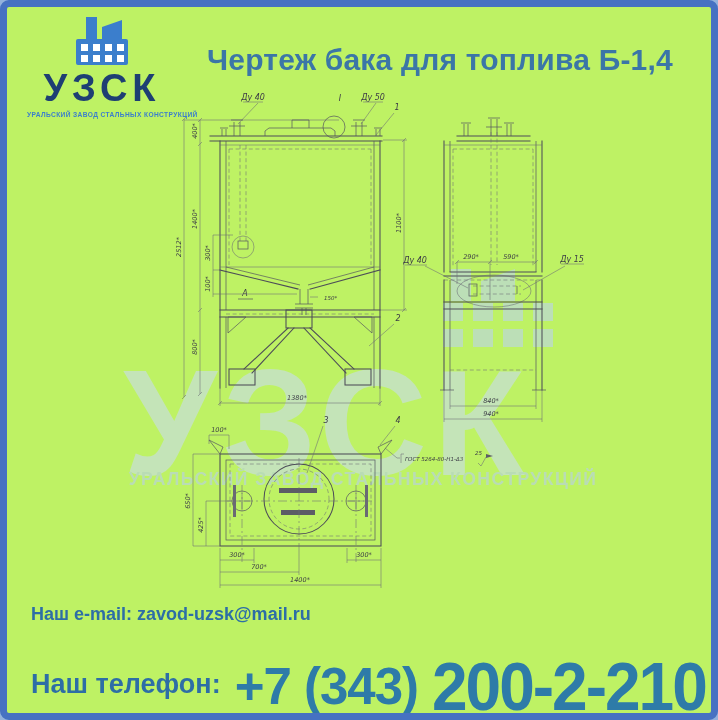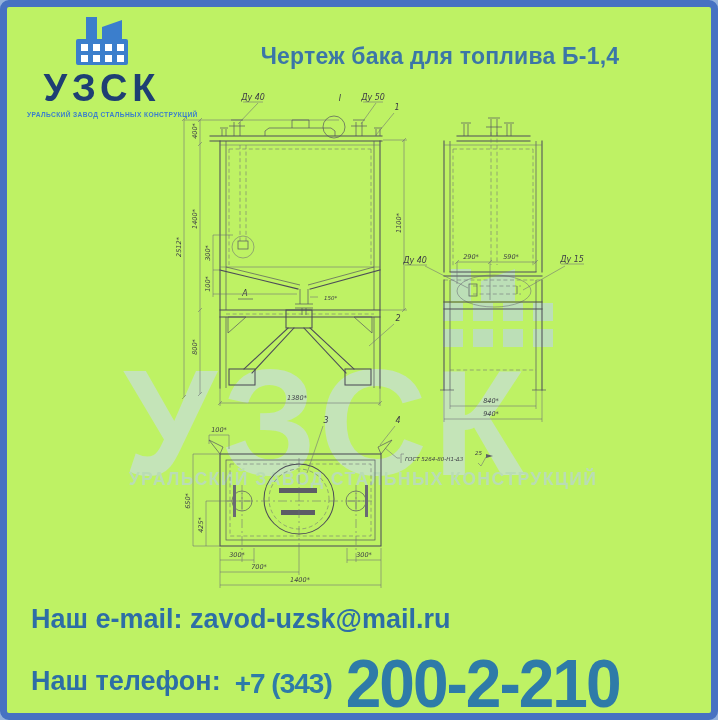--- a/index.html
+++ b/index.html
@@ -20,44 +20,44 @@
   .logo-name{
     font-size:38px;font-weight:bold;color:#1e3f73;letter-spacing:5px;
     line-height:1.05;margin-top:2px;
   }
   .logo-tagline{
     font-size:6.6px;font-weight:bold;color:#3b7ecc;letter-spacing:.4px;
     margin-top:2px;white-space:nowrap;
   }
   .page-title{
     position:absolute;top:36px;left:168px;width:530px;text-align:center;
-    font-size:23px;font-weight:bold;color:#3b76a7;letter-spacing:.2px;
+    font-size:30px;font-weight:bold;color:#3b76a7;letter-spacing:.2px;
   }
   
   .drawing{position:absolute;top:85px;left:0;width:718px;height:500px;}
   .ol{stroke:#4d4d58;stroke-width:1.05;fill:none;stroke-linecap:square;}
   .ml{stroke:#55555f;stroke-width:.7;fill:none;}
   .tl{stroke:#6b6b76;stroke-width:.55;fill:none;}
   .dash{stroke-dasharray:4 2.6;}
   .cdash{stroke-dasharray:9 3 2 3;}
   text.dim{font:italic 6.5px "DejaVu Sans",sans-serif;fill:#3c3c46;}
   text.co{font:italic 8px "DejaVu Sans",sans-serif;fill:#3c3c46;}
   text.small{font:italic 5.5px "DejaVu Sans",sans-serif;fill:#3c3c46;}
   .wm-letters{font:bold 150px "Liberation Sans",sans-serif;fill:#c9dcf0;letter-spacing:6px;}
   .wm-tag{font:bold 17.5px "Liberation Sans",sans-serif;fill:#b7cfeb;letter-spacing:1.5px;}
   
   .contact{position:absolute;left:24px;font-weight:bold;color:#2d6ea6;}
-  .contact-email{top:597px;font-size:27px;}
+  .contact-email{top:597px;font-size:18px;}
   .contact-site{top:634px;font-size:23px;}
   .phone-row{
     position:absolute;left:24px;top:650px;right:12px;
     display:flex;align-items:center;gap:14px;color:#2d6ea6;
   }
   .phone-label{font-size:27px;font-weight:bold;padding-bottom:9px;white-space:nowrap;}
-  .phone-code{font-size:28px;font-weight:bold;color:#2e7ba8;padding-bottom:5px;letter-spacing:-1px;white-space:nowrap;}
+  .phone-code{font-size:51px;font-weight:bold;color:#2e7ba8;padding-bottom:5px;letter-spacing:-1px;white-space:nowrap;}
   .phone-number{
     font-size:64px;font-weight:800;color:#2e7ba8;line-height:.92;
     letter-spacing:-2px;transform:scaleY(1.08);transform-origin:bottom;white-space:nowrap;
   }
 </style>
 </head>
 <body>
 
 <div class="page">
 

